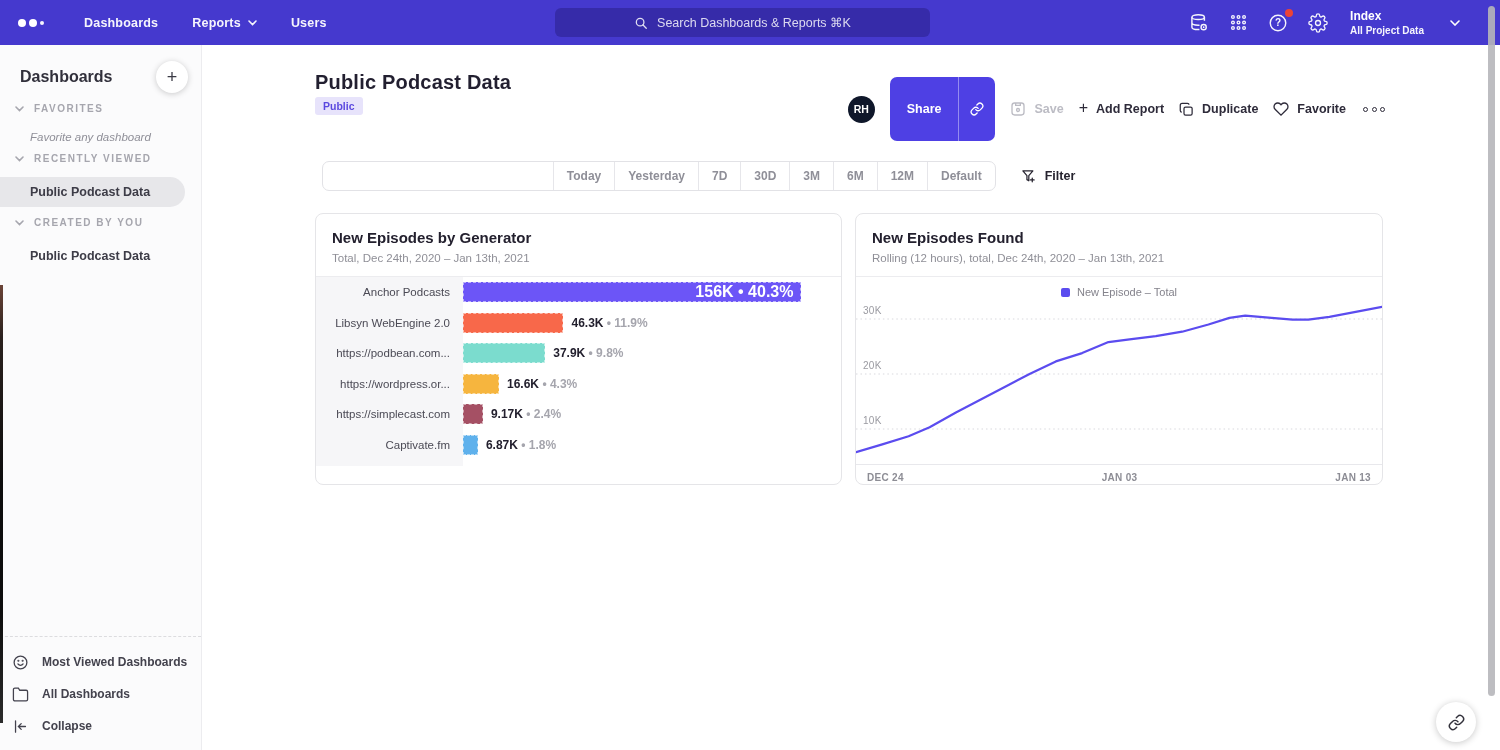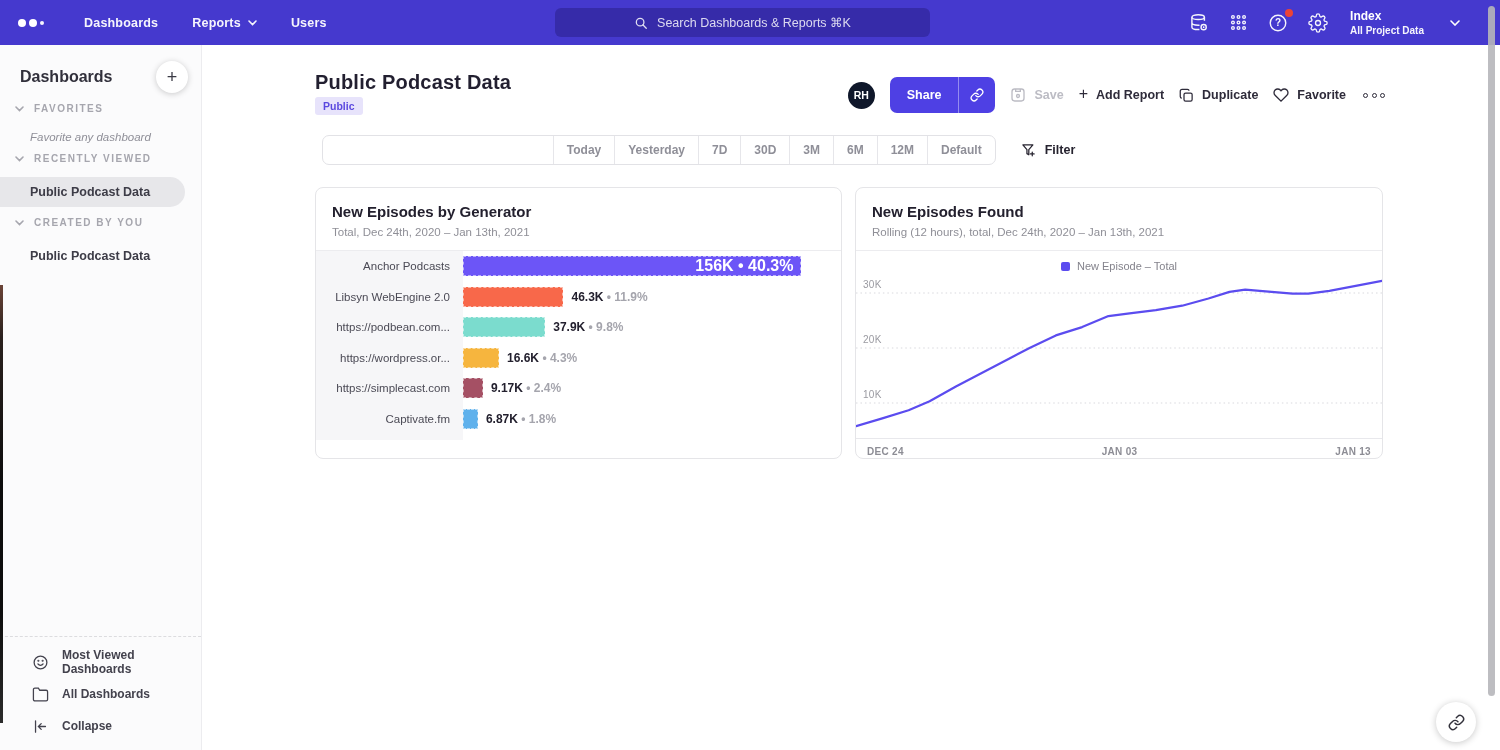--- a/index.html
+++ b/index.html
@@ -25,32 +25,32 @@
   .sidebar { position:absolute; top:45px; left:0; width:202px; bottom:0; background:#fbfbfc; border-right:1px solid #ececef; z-index:4; }
   .sb-head { display:flex; align-items:center; padding:16px 13px 0 20px; }
   .sb-title { font-size:16px; font-weight:700; color:#31303b; }
   .add-btn { margin-left:auto; width:32px; height:32px; border-radius:50%; background:#fff; box-shadow:0 1px 6px rgba(0,0,0,.2); border:none; font-size:18px; font-weight:400; color:#3a3a44; display:flex; align-items:center; justify-content:center; cursor:pointer; font-family:inherit; line-height:1; }
   .sb-section { margin-top:10px; }
   .sb-sec-head { display:flex; align-items:center; gap:10px; padding-left:15px; font-size:10px; font-weight:700; letter-spacing:1.5px; color:#a6a6ae; cursor:pointer; }
   .sb-empty { font-style:italic; font-size:11.5px; color:#8f8f98; padding:17px 0 0 30px; }
   .sb-item { height:30px; margin-top:13px; display:flex; align-items:center; padding-left:30px; font-size:12.5px; font-weight:700; color:#3d3c47; cursor:pointer; }
   .sb-item.active { background:#e7e7ea; border-radius:0 16px 16px 0; margin-right:16px; }
   .sb-footer { position:absolute; bottom:8px; left:0; right:0; border-top:1px dashed #dcdcdf; padding-top:9px; }
-  .sb-foot-item { display:flex; align-items:center; gap:13px; height:32px; padding-left:32px; font-size:12px; font-weight:700; color:#43424d; cursor:pointer; }
+  .sb-foot-item { display:flex; align-items:center; gap:13px; height:32px; padding-left:12px; font-size:12px; font-weight:700; color:#43424d; cursor:pointer; }
   .sb-foot-item svg { flex:0 0 auto; }
 
   
   .main { position:absolute; left:202px; top:45px; right:0; bottom:0; background:#fff; }
   .page-head { display:flex; align-items:flex-start; padding:26px 113px 0 113px; }
   .page-title { font-size:20px; font-weight:700; color:#221f30; letter-spacing:.2px; }
   .badge { display:inline-block; margin-top:3px; background:#e7e3fb; color:#5a48df; font-size:10.5px; font-weight:700; padding:3px 8px; border-radius:3px; }
   .toolbar { margin-left:auto; display:flex; align-items:center; gap:15px; margin-top:6px; }
   .avatar { width:27px; height:27px; border-radius:50%; background:#0f172a; color:#fff; font-size:10.5px; font-weight:700; display:flex; align-items:center; justify-content:center; }
   .share-btn { display:flex; border-radius:7px; overflow:hidden; cursor:pointer; }
-  .share-main { background:#4E40E4; color:#fff; font-size:12.5px; font-weight:700; padding:11px 17px; }
+  .share-main { background:#4E40E4; color:#fff; font-size:12.5px; font-weight:700; padding:25px 17px; }
   .share-link { background:#4E40E4; border-left:1px solid rgba(255,255,255,.4); padding:0 11px; display:flex; align-items:center; color:#fff; }
   .tool-btn { display:flex; align-items:center; gap:8px; font-size:12.5px; font-weight:700; color:#2e2b3a; cursor:pointer; background:none; border:none; font-family:inherit; }
   .tool-btn.disabled { color:#bcbcc4; cursor:default; }
   .tool-btn.disabled svg { stroke:#bcbcc4; }
   .plus-glyph { font-size:16px; font-weight:400; line-height:1; margin-top:-2px; }
   .more-dots { display:flex; gap:3.5px; cursor:pointer; padding:4px 2px; }
   .more-dots i { width:5px; height:5px; border:1.5px solid #2e2b3a; border-radius:50%; display:block; }
 
   
   .datebar { display:flex; align-items:center; margin:20px 0 0 120px; }

